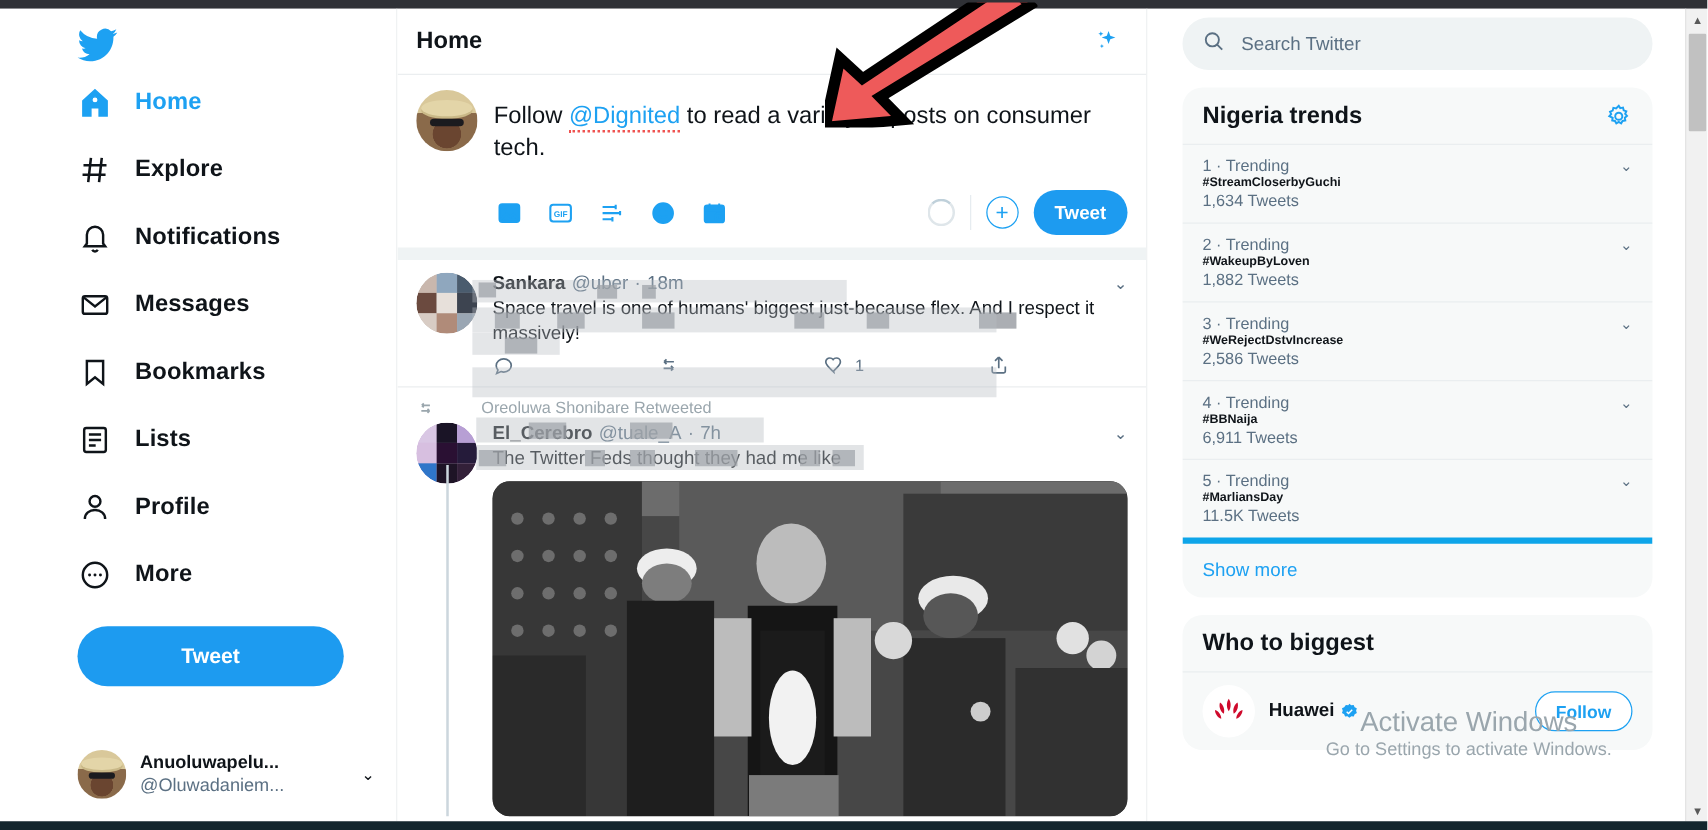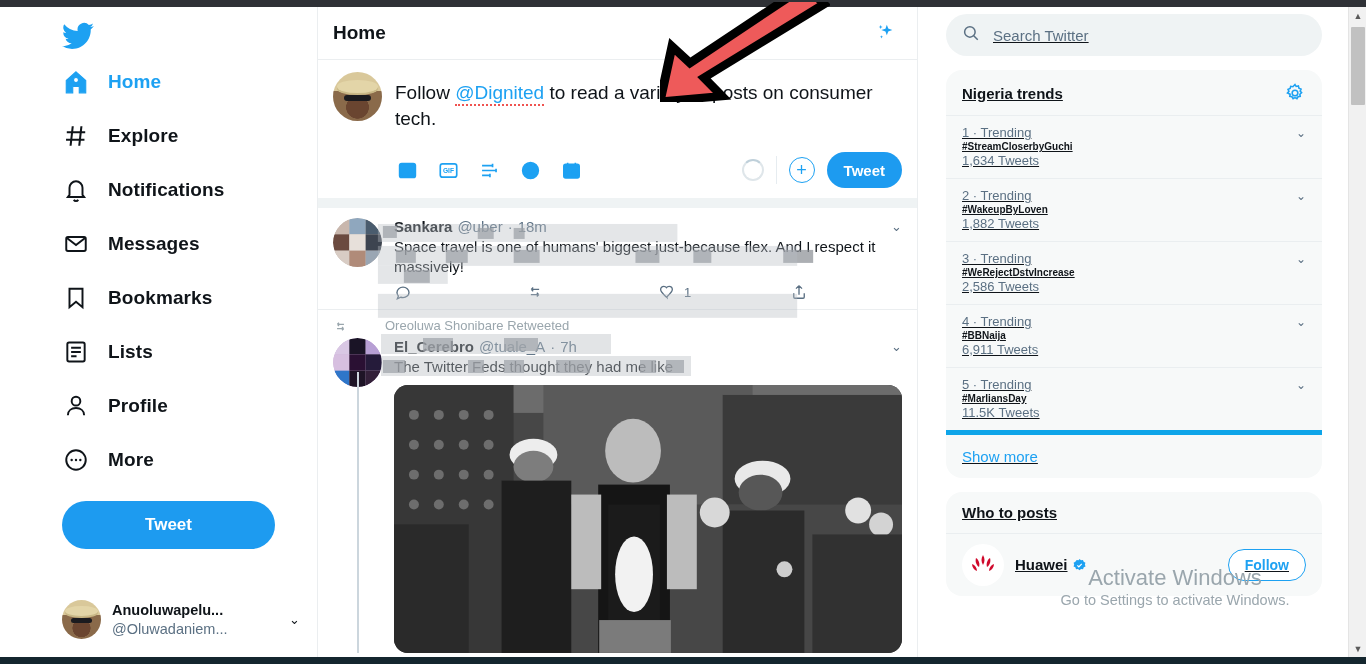--- a/index.html
+++ b/index.html
@@ -125,32 +125,32 @@
     height: 268px; background:#2b2b2b; position:relative;
   }
   .media-photo { position:absolute; inset:0; filter: grayscale(1) contrast(1.05); }
 
   
   .pixelate { position:absolute; inset:0; pointer-events:none; }
 
   
   .right {
     position: absolute; left: 918px; top: 7px; width: 430px; height: 650px;
-    background: #fff; padding: 0 26px 0 28px; overflow:hidden;text-decoration:underline;
+    background: #fff; padding: 0 26px 0 28px; overflow:hidden;
   }
   .search-wrap { margin-top: 7px; height: 42px; background:#eff3f4; border-radius: 999px;
     display:flex; align-items:center; padding: 0 16px; gap: 13px; }
   .search-wrap svg { width:18px; height:18px; stroke:#5b7083; fill:none; stroke-width:2; }
   .search-input { border:none; background:transparent; outline:none; font-size:15px;
     color:#0f1419; width:100%; font-family:"Liberation Sans", sans-serif; }
   .search-input::placeholder { color:#5b7083; }
 
   .card { margin-top: 14px; background:#f7f9f9; border-radius: 16px; overflow:hidden; }
   .card-head { display:flex; align-items:center; padding: 12px 16px 11px 16px; }
-  .card-title { font-size: 15px; font-weight: 700; }
+  .card-title { font-size: 19px; font-weight: 700; }
   .gear { margin-left:auto; width:22px; height:22px; cursor:pointer; }
   .gear svg { width:22px; height:22px; fill:none; stroke:#1da1f2; stroke-width:1.7; }
 
   .trend { padding: 9px 16px 10px 16px; border-top: 1px solid #eaeef0; position:relative; cursor:pointer; }
   .trend-meta { font-size: 13px; color:#5b7083; }
   .trend-name { font-size: 10px; font-weight: 700; color:#0f1419; margin-top:1px; }
   .trend-count { font-size: 13px; color:#5b7083; margin-top:1px; }
   .trend-caret { position:absolute; right:16px; top:10px; color:#5b7083; font-size:12px; }
   .show-more { padding: 13px 16px; font-size:15px; color:#1da1f2; border-top:5px solid #0ea5e9; cursor:pointer; }
 
@@ -605,21 +605,21 @@
         <div class="trend-name">#MarliansDay</div>
         <div class="trend-count">11.5K Tweets</div>
         <span class="trend-caret">⌄</span>
       </div>
 
       <div class="show-more">Show more</div>
     </div>
 
     <div class="card">
       <div class="wtf-head">
-        <span class="card-title">Who to posts</span>
+        <span class="card-title">Who to biggest</span>
       </div>
       <div class="wtf-row">
         <div class="wtf-avatar">
           <svg viewBox="0 0 40 40" width="40" height="40">
             <circle cx="20" cy="20" r="20" fill="#fff"></circle>
             <g fill="#cf0a2c">
               <path d="M20 10c2 3 2 7 0 10-2-3-2-7 0-10z"></path>
               <path d="M13 13c3 2 4 6 3 9-3-2-4-6-3-9z"></path>
               <path d="M27 13c-3 2-4 6-3 9 3-2 4-6 3-9z"></path>
               <path d="M9 19c3 1 5 4 5 7-3-1-5-4-5-7z"></path>

